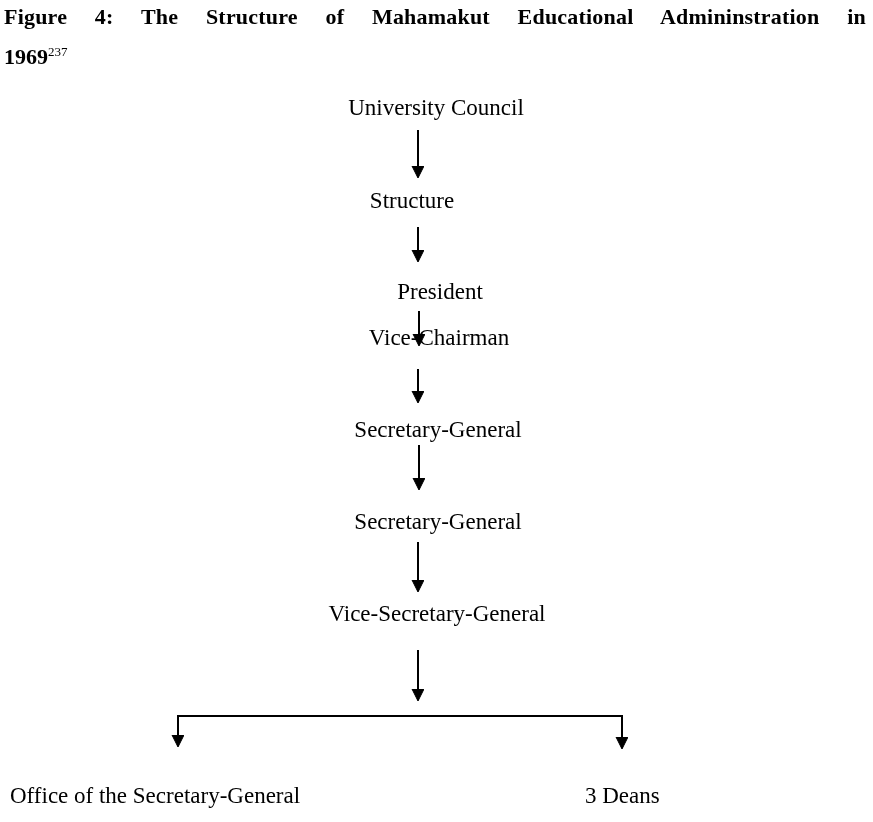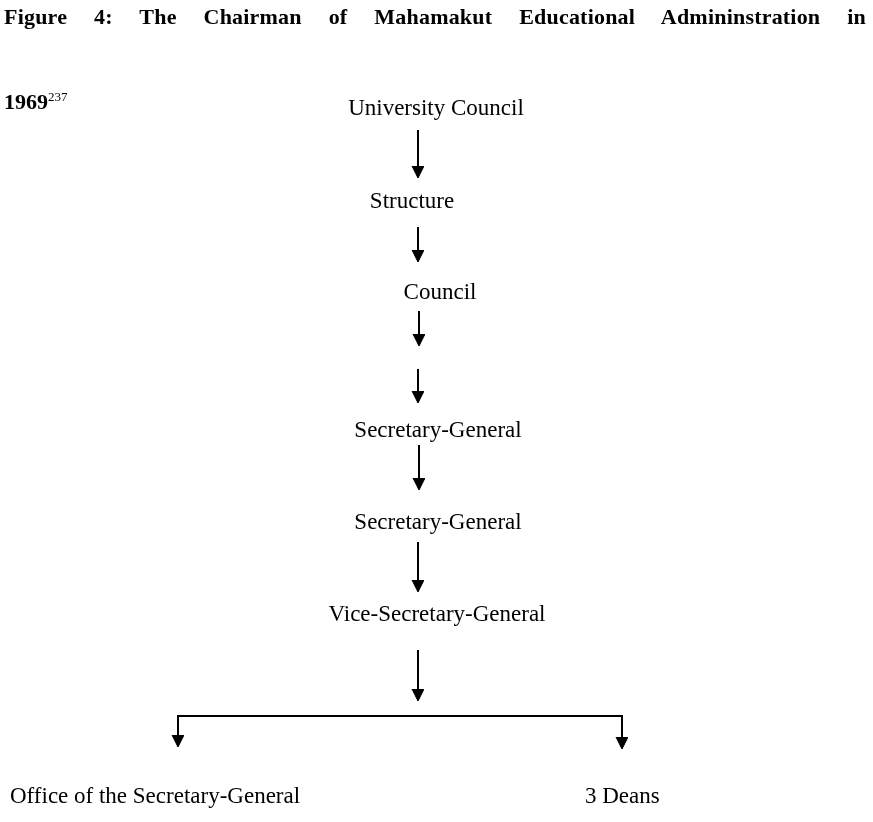--- a/index.html
+++ b/index.html
@@ -23,21 +23,20 @@
     text-align-last: justify;
     white-space: normal;
     letter-spacing: 0.2px;
   }
   .title-line2 {
     position: absolute;
     left: 4px;
     top: 44px;
     font-size: 22px;
     font-weight: bold;
-    margin-top: 45px;
   }
   .title-line2 .footnote-ref {
     font-size: 13px;
     font-weight: normal;
     vertical-align: super;
     line-height: 0;
   }
   .node {
     position: absolute;
     font-size: 23px;
@@ -53,21 +52,21 @@
     height: 822px;
     pointer-events: none;
   }
   .connectors line, .connectors path { stroke: #000000; }
 </style>
 </head>
 <body>
 
 <div class="page">
 
-  <div class="title-line1">Figure 4: The Chairman of Mahamakut Educational Admininstration in</div>
+  <div class="title-line1">Figure 4: The Structure of Mahamakut Educational Admininstration in</div>
 
   <div class="title-line2">
     <span>1969</span><span class="footnote-ref">237</span>
   </div>
 
   <svg class="connectors" viewBox="0 0 873 822" xmlns="http://www.w3.org/2000/svg">
     <defs>
       <marker id="arrowhead" markerUnits="userSpaceOnUse" markerWidth="16" markerHeight="14" refX="11" refY="6" orient="auto">
         <path d="M0,0 L12,6 L0,12 Z" fill="#000000" stroke="none"></path>
       </marker>
@@ -83,22 +82,23 @@
 
     <line x1="178" y1="716" x2="622" y2="716" stroke-width="2"></line>
     <line x1="178" y1="715" x2="178" y2="746" stroke-width="2" marker-end="url(#arrowhead)"></line>
     <line x1="622" y1="715" x2="622" y2="748" stroke-width="2" marker-end="url(#arrowhead)"></line>
   </svg>
 
   <div class="node centered" style="left:436px; top:95px;">University Council</div>
 
   <div class="node centered" style="left:412px; top:188px;">Structure</div>
 
-  <div class="node centered" style="left:440px; top:279px;">Council</div>
+  <div class="node centered" style="left:440px; top:279px;">President</div>
 
+  <div class="node centered" style="left:439px; top:325px;">Vice-Chairman</div>
 
   <div class="node centered" style="left:438px; top:417px;">Secretary-General</div>
 
   <div class="node centered" style="left:438px; top:509px;">Secretary-General</div>
 
   <div class="node" style="left:10px; top:783px;">Office of the Secretary-General</div>
 
   <div class="node centered" style="left:437px; top:601px;">Vice-Secretary-General</div>
 
   <div class="node" style="left:585px; top:783px;">3 Deans</div>

